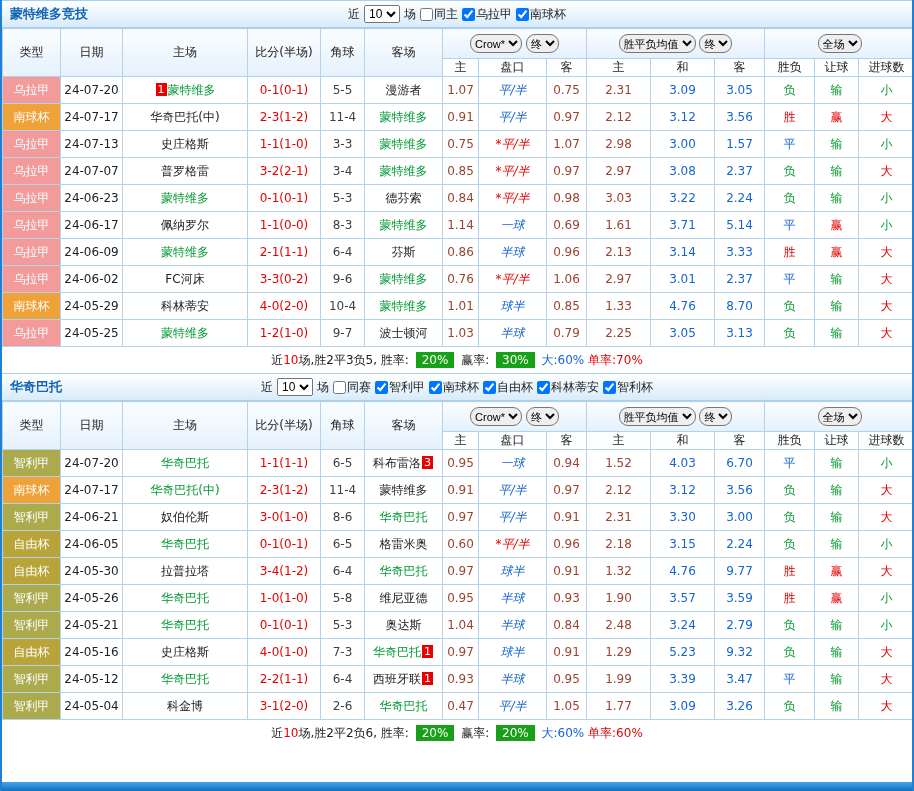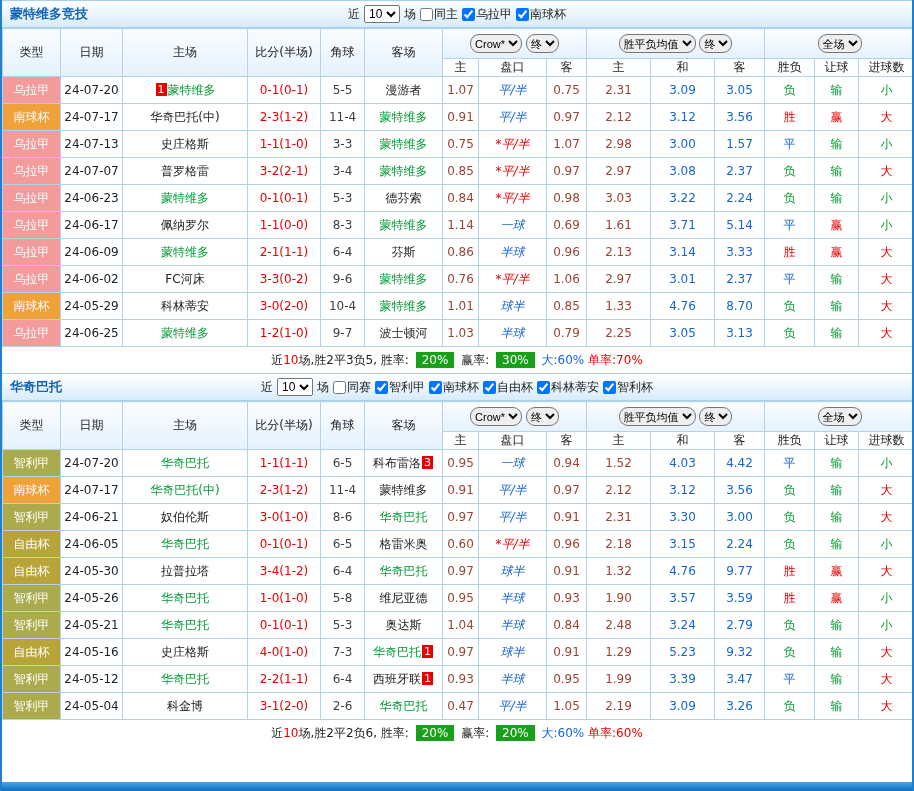--- a/index.html
+++ b/index.html
@@ -263,36 +263,36 @@
           <td class="avg-d">3.01</td>
           <td class="avg-a">2.37</td>
           <td class="res" style="color: rgb(20, 100, 210);">平</td>
           <td class="res" style="color: rgb(8, 155, 51);">输</td>
           <td class="res" style="color: rgb(230, 0, 0);">大</td>
         </tr>
         <tr>
           <td class="league" style="background: rgb(239, 162, 58);">南球杯</td>
           <td class="date">24-05-29</td>
           <td class="team"><span>科林蒂安</span></td>
-          <td class="score">3-0(2-0)</td>
+          <td class="score">4-0(2-0)</td>
           <td class="corner">10-4</td>
           <td class="team"><span class="focus">蒙特维多</span></td>
           <td class="odds">1.01</td>
           <td class="hc">球半</td>
           <td class="odds">0.85</td>
           <td class="avg-h">1.33</td>
           <td class="avg-d">4.76</td>
           <td class="avg-a">8.70</td>
           <td class="res" style="color: rgb(8, 155, 51);">负</td>
           <td class="res" style="color: rgb(8, 155, 51);">输</td>
           <td class="res" style="color: rgb(230, 0, 0);">大</td>
         </tr>
         <tr>
           <td class="league" style="background: rgb(242, 155, 154);">乌拉甲</td>
-          <td class="date">24-06-25</td>
+          <td class="date">24-05-25</td>
           <td class="team"><span class="focus">蒙特维多</span></td>
           <td class="score">1-2(1-0)</td>
           <td class="corner">9-7</td>
           <td class="team"><span>波士顿河</span></td>
           <td class="odds">1.03</td>
           <td class="hc">半球</td>
           <td class="odds">0.79</td>
           <td class="avg-h">2.25</td>
           <td class="avg-d">3.05</td>
           <td class="avg-a">3.13</td>
@@ -405,21 +405,21 @@
           <td class="date">24-07-20</td>
           <td class="team"><span class="focus">华奇巴托</span></td>
           <td class="score">1-1(1-1)</td>
           <td class="corner">6-5</td>
           <td class="team"><span>科布雷洛</span><span class="redcard">3</span></td>
           <td class="odds">0.95</td>
           <td class="hc">一球</td>
           <td class="odds">0.94</td>
           <td class="avg-h">1.52</td>
           <td class="avg-d">4.03</td>
-          <td class="avg-a">4.42</td>
+          <td class="avg-a">6.70</td>
           <td class="res" style="color: rgb(20, 100, 210);">平</td>
           <td class="res" style="color: rgb(8, 155, 51);">输</td>
           <td class="res" style="color: rgb(8, 155, 51);">小</td>
         </tr>
         <tr>
           <td class="league" style="background: rgb(239, 162, 58);">南球杯</td>
           <td class="date">24-07-17</td>
           <td class="team"><span class="focus">华奇巴托(中)</span></td>
           <td class="score">2-3(1-2)</td>
           <td class="corner">11-4</td>
@@ -556,21 +556,21 @@
         <tr>
           <td class="league" style="background: rgb(171, 171, 78);">智利甲</td>
           <td class="date">24-05-04</td>
           <td class="team"><span>科金博</span></td>
           <td class="score">3-1(2-0)</td>
           <td class="corner">2-6</td>
           <td class="team"><span class="focus">华奇巴托</span></td>
           <td class="odds">0.47</td>
           <td class="hc">平/半</td>
           <td class="odds">1.05</td>
-          <td class="avg-h">2.19</td>
+          <td class="avg-h">1.77</td>
           <td class="avg-d">3.09</td>
           <td class="avg-a">3.26</td>
           <td class="res" style="color: rgb(8, 155, 51);">负</td>
           <td class="res" style="color: rgb(8, 155, 51);">输</td>
           <td class="res" style="color: rgb(230, 0, 0);">大</td>
         </tr>
       </tbody>
   </table>
 
   <div class="summary">

